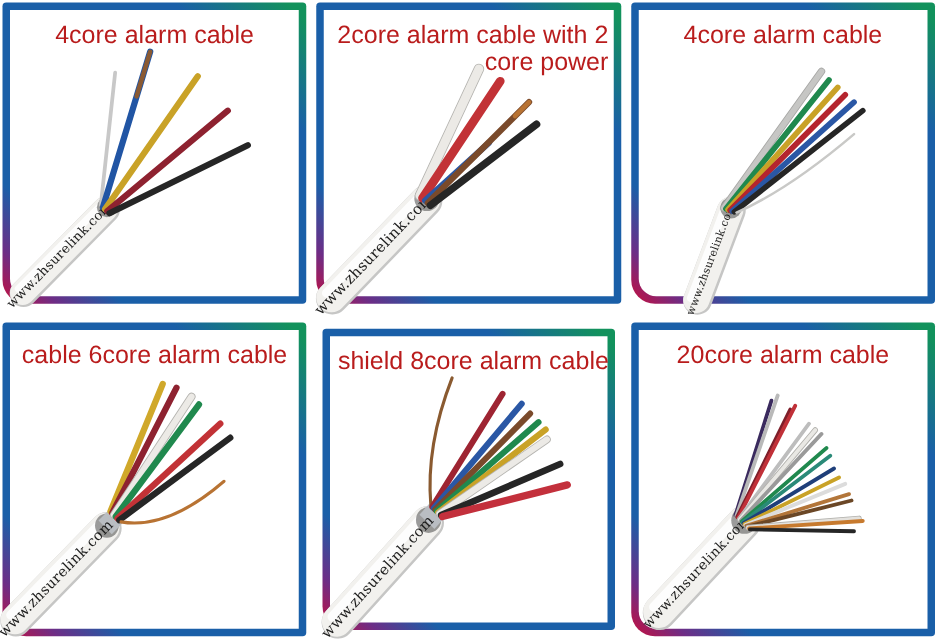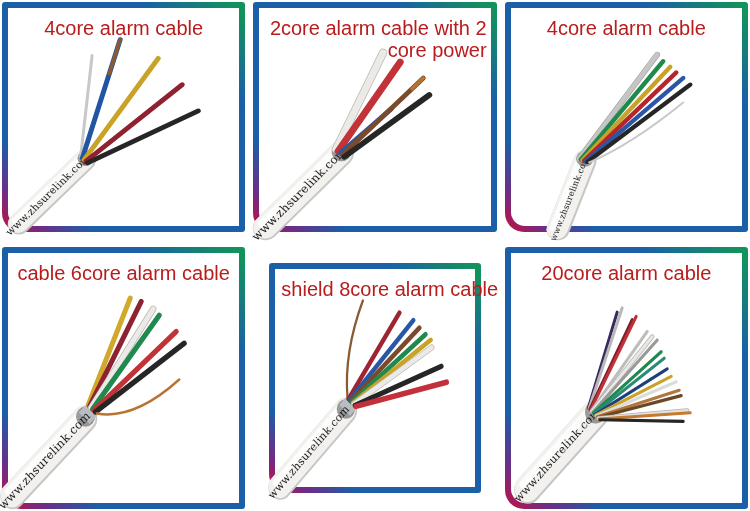--- a/index.html
+++ b/index.html
@@ -120,21 +120,21 @@
         <line x1="87.69726035127447" y1="148.72669760279732" x2="139" y2="51" stroke="#8e2230" stroke-width="5" stroke-linecap="round"></line>
         <line x1="89.09127086275652" y1="150.12070811427938" x2="151" y2="58" stroke="#b5b4b0" stroke-width="6.4" stroke-linecap="round"></line>
         <line x1="89.09127086275652" y1="150.12070811427938" x2="151" y2="58" stroke="#eceae6" stroke-width="5" stroke-linecap="round"></line>
         <line x1="90.48528137423857" y1="151.51471862576142" x2="157" y2="64" stroke="#20894e" stroke-width="5" stroke-linecap="round"></line>
         <line x1="91.87929188572062" y1="152.90872913724345" x2="174" y2="79" stroke="#c23236" stroke-width="5" stroke-linecap="round"></line>
         <line x1="93.27330239720267" y1="154.30273964872552" x2="182" y2="90" stroke="#262626" stroke-width="5" stroke-linecap="round"></line>
         <path d="M 94.66731290868472 155.69675016020756 Q 132 162 177 124" fill="none" stroke="#b87333" stroke-width="2.4" stroke-linecap="round"></path>
       </svg>
   </figure>
 
-  <figure class="cell" style="margin:16px">
+  <figure class="cell" style="margin:5px">
     <div class="panel">
       <div class="title">shield 8core alarm cable</div>
     </div>
     <svg class="cable" viewBox="0 0 243 245" preserveAspectRatio="none">
         <line x1="12.73376067401817" y1="238.6794080314983" x2="87.73376067401817" y2="157.6794080314983" stroke="#c6c6c5" stroke-width="27" stroke-linecap="round"></line>
         <line x1="12" y1="238" x2="87" y2="157" stroke="#f2f1ee" stroke-width="25" stroke-linecap="round"></line>
         <line x1="7.964316292900068" y1="234.26325582675932" x2="82.96431629290007" y2="153.26325582675932" stroke="#ffffff" stroke-width="7.5" stroke-linecap="round" opacity="0.9"></line>
         <circle cx="88.35881606299661" cy="155.53247865196366" r="10.5" fill="#4a4a4a" opacity="0.55"></circle>
         <line x1="87" y1="157" x2="95.15289637797966" y2="148.19487191178197" stroke="#b9bdc2" stroke-width="17" stroke-linecap="butt"></line>
         <text x="45.75" y="201.55" text-anchor="middle" dominant-baseline="central" transform="rotate(-47.20259816176581 45.75 201.55)" fill="#1b1b1b" font-family="&quot;DejaVu Serif&quot;, serif" font-size="12" letter-spacing="0.3">www.zhsurelink.com</text>

